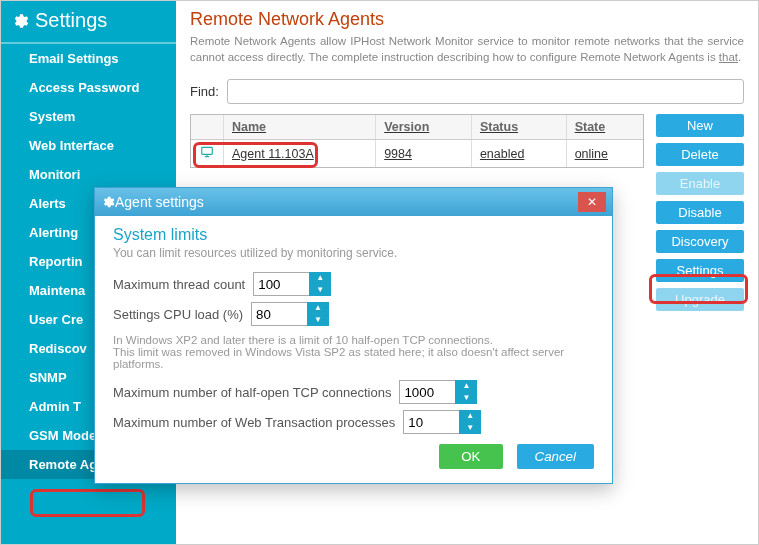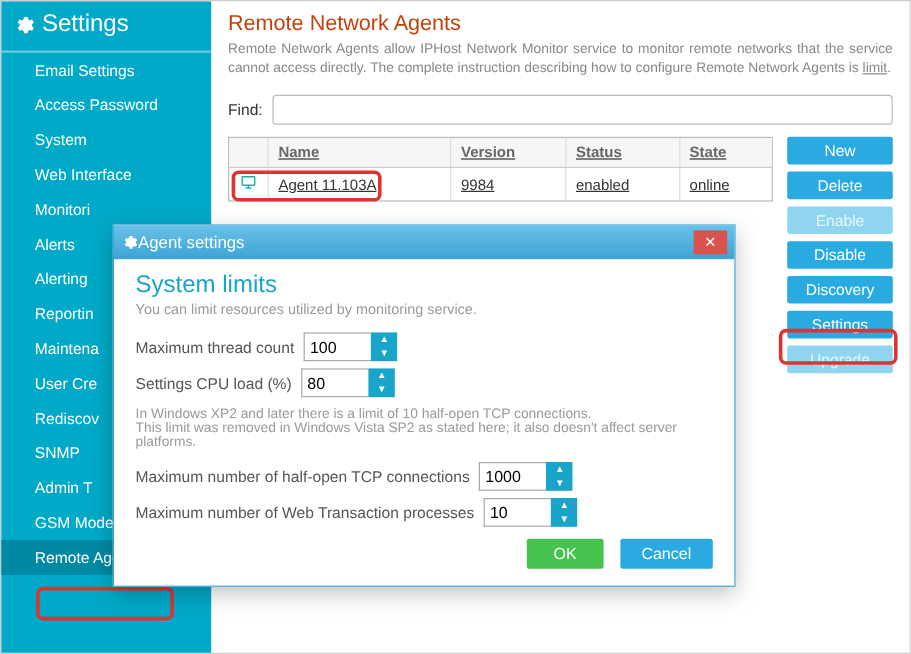--- a/index.html
+++ b/index.html
@@ -1,21 +1,21 @@
 <!DOCTYPE html>
 <html><head>
 <meta charset="utf-8">
 <style>
   * { box-sizing: border-box; }
   body { margin:0; font-family: "Segoe UI", Arial, sans-serif; font-size:13px; background:#fff; color:#333; }
   .app { width:759px; height:545px; position:relative; border:1px solid #ccc; overflow:hidden; }
   .sidebar { position:absolute; left:0; top:0; width:175px; height:545px; background:#00a9c7; color:#fff; }
   .sidebar-title { display:flex; align-items:center; gap:6px; padding:8px 10px 10px 10px; font-size:20px; border-bottom:2px solid rgba(255,255,255,0.4);}
   .sidebar-title svg { fill:#fff; }
-  .sidebar-item { padding:7px 10px 7px 28px; cursor:pointer; white-space:nowrap; overflow:hidden; }
+  .sidebar-item { padding:7px 10px 7px 28px; cursor:pointer; white-space:nowrap; overflow:hidden;font-weight:bold; }
   .sidebar-item.active { background:#0089a4; }
   .main { position:absolute; left:175px; top:0; right:0; bottom:0; padding:8px 14px; }
   .page-title { color:#c2410c; font-size:18px; margin-bottom:4px; }
   .page-desc { color:#888; font-size:11.5px; line-height:1.35; text-align:justify; margin-bottom:14px;}
   .page-desc a { color:#888; text-decoration:underline; }
   .find-row { display:flex; align-items:center; gap:8px; margin-bottom:10px;}
   .find-row input { flex:1; border:1px solid #bbb; border-radius:3px; padding:4px 6px; }
   .content-row { display:flex; gap:12px; align-items:flex-start;}
   .tbl-wrap { flex:1; border:1px solid #bbb; }
   table { width:100%; border-collapse:collapse; }
@@ -26,31 +26,31 @@
   .btncol { display:flex; flex-direction:column; gap:6px; width:88px;}
   .abtn { background:#29abe2; color:#fff; border:none; border-radius:2px; padding:4px 0; font-size:13px; cursor:pointer;}
   .abtn.disabled { background:#8fd5f0; color:#e8f6fc;}
   .row-hl { position:absolute; border:3px solid #d33; border-radius:6px; pointer-events:none;}
   
   .modal { position:absolute; left:93px; top:186px; width:519px; background:#fff; border:1px solid #3da3d4; box-shadow:0 6px 18px rgba(0,0,0,0.25);}
   .modal-title { background:linear-gradient(#69c1e8,#3da3d4); color:#fff; display:flex; align-items:center; padding:4px 6px; font-size:14px;}
   .modal-title .ttxt { flex:1; }
   .closex { background:#d9534f; width:28px; height:20px; display:flex; align-items:center; justify-content:center; color:#fff; cursor:pointer; font-size:12px;}
   .modal-body { padding:10px 18px 14px 18px; }
-  .sect-title { color:#19a4c9; font-size:20px; }
+  .sect-title { color:#19a4c9; font-size:16px; }
   .subtext { color:#999; font-size:12px; margin:2px 0 12px 0;}
   .frow { display:flex; align-items:center; gap:8px; margin:6px 0; color:#555;}
   .spinbox { display:flex; }
   .spinbox input { width:56px; border:1px solid #aaa; padding:3px 4px; border-right:none;}
   .spinbtns { width:22px; background:#19a4c9; display:flex; flex-direction:column;}
   .spinbtns span { flex:1; color:#fff; font-size:8px; text-align:center; line-height:1; padding:2px 0; cursor:pointer;}
   .note { color:#999; font-size:11.5px; margin:8px 0 10px 0;}
   .btnrow { display:flex; justify-content:flex-end; gap:14px; margin-top:10px;}
   .btn-ok { background:#46c24e; color:#fff; border:none; padding:5px 22px; border-radius:2px; cursor:pointer;}
-  .btn-cancel { background:#29abe2; color:#fff; border:none; padding:5px 18px; border-radius:2px; cursor:pointer;}
+  .btn-cancel { background:#29abe2; color:#fff; border:none; padding:5px 18px; border-radius:2px; cursor:pointer;font-style:italic;}
 </style>
 </head>
 <body>
 
 <div class="app">
   <div class="sidebar">
     <div class="sidebar-title">
       <svg width="18" height="18" viewBox="0 0 24 24">
           <path d="M12 8a4 4 0 104 4 4 4 0 00-4-4zm9 4a7.9 7.9 0 00-.1-1.2l2.1-1.6-2-3.5-2.5 1a8 8 0 00-2-1.2L16 3h-4l-.5 2.5a8 8 0 00-2 1.2l-2.5-1-2 3.5 2.1 1.6A7.9 7.9 0 007 12a7.9 7.9 0 00.1 1.2L5 14.8l2 3.5 2.5-1a8 8 0 002 1.2L12 21h4l.5-2.5a8 8 0 002-1.2l2.5 1 2-3.5-2.1-1.6A7.9 7.9 0 0021 12z"></path>
         </svg>
@@ -71,21 +71,21 @@
         <div class="sidebar-item">SNMP</div>
         <div class="sidebar-item">Admin T</div>
         <div class="sidebar-item">GSM Modems</div>
         <div class="sidebar-item active">Remote Agents</div>
       </div>
   </div>
 
   <div class="main">
     <div class="page-title">Remote Network Agents</div>
     <div class="page-desc">
-      <span>Remote Network Agents allow IPHost Network Monitor service to monitor remote networks that the service cannot access directly. The complete instruction describing how to configure Remote Network Agents is </span><a href="#">limit</a><span>.</span>
+      <span>Remote Network Agents allow IPHost Network Monitor service to monitor remote networks that the service cannot access directly. The complete instruction describing how to configure Remote Network Agents is </span><a href="#">that</a><span>.</span>
     </div>
     <div class="find-row">
       <span>Find:</span>
       <input value="" style="">
     </div>
     <div class="content-row">
       <div class="tbl-wrap" style="position:relative;text-decoration:underline;">
         <table>
           <thead>
               <tr id="thead-row">

